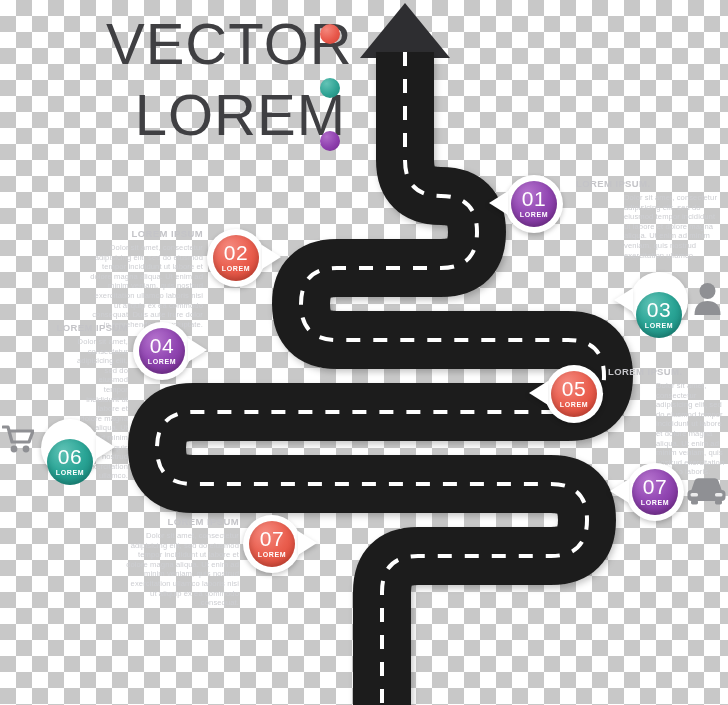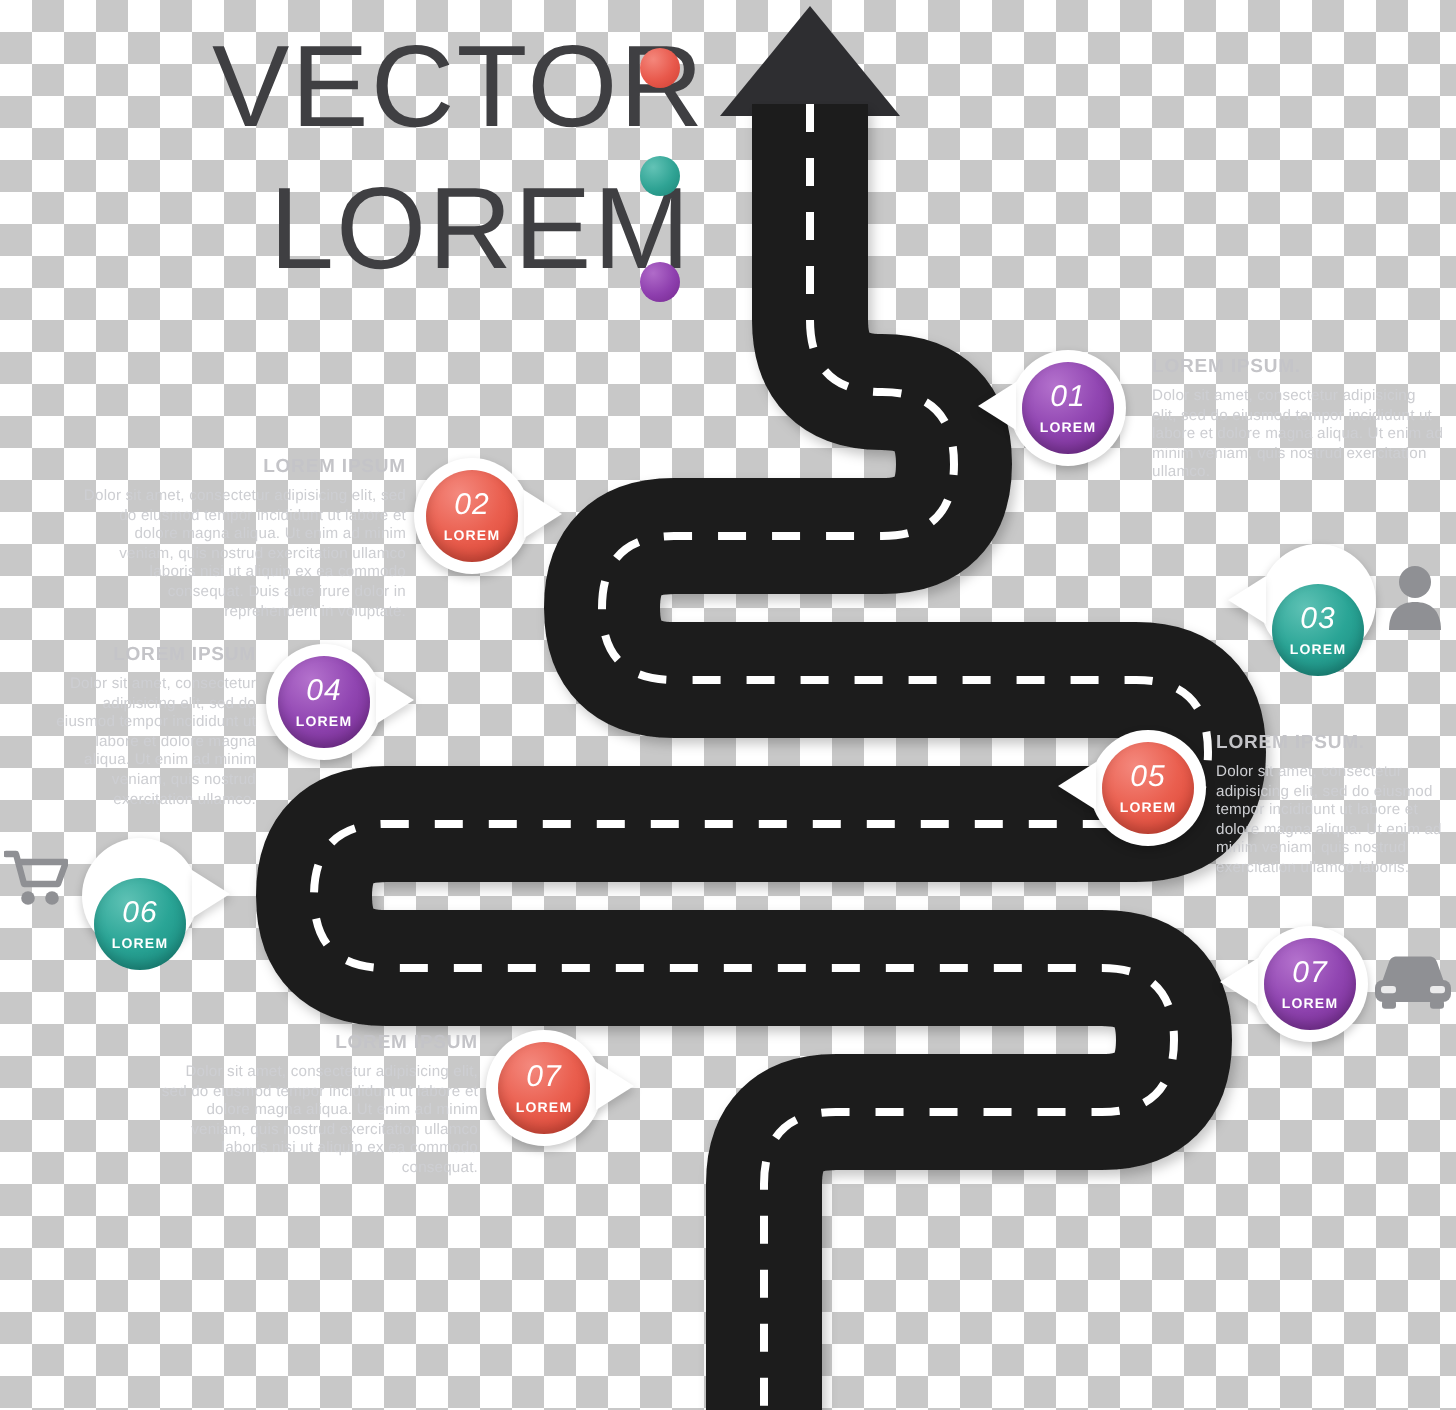--- a/index.html
+++ b/index.html
@@ -116,25 +116,24 @@
   }
   .marker .disc.red {
     background: radial-gradient(circle at 36% 26%, #f4897e 0%, #ea5f4f 48%, #d8402f 100%);
   }
   .marker .disc.teal {
     background: radial-gradient(circle at 36% 26%, #5fc2b5 0%, #2aa596 48%, #15867a 100%);
     margin-top: 14px;
   }
   .marker .num {
     color: #ffffff;
-    font-size: 15px;
+    font-size: 21px;
     line-height: 20px;
     font-weight: 400;
     letter-spacing: 0.5px;
-    font-style: italic;
   }
   .marker .sub {
     color: #ffffff;
     font-size: 7px;
     line-height: 9px;
     font-weight: bold;
     letter-spacing: 0.6px;
     margin-top: 1px;
   }
 
@@ -148,20 +147,21 @@
     font-weight: bold;
     letter-spacing: 0.4px;
     color: #c4c4c8;
     margin-bottom: 4px;
   }
   .txtblock .body {
     font-size: 7.6px;
     line-height: 9.6px;
     color: #cdced2;
     letter-spacing: 0.1px;
+    padding-left: 48px;
   }
   .txtblock.align-right { text-align: right; }
   .txtblock.align-left  { text-align: left; }
 
   
   .side-icon {
     position: absolute;
     z-index: 6;
   }
 </style>

